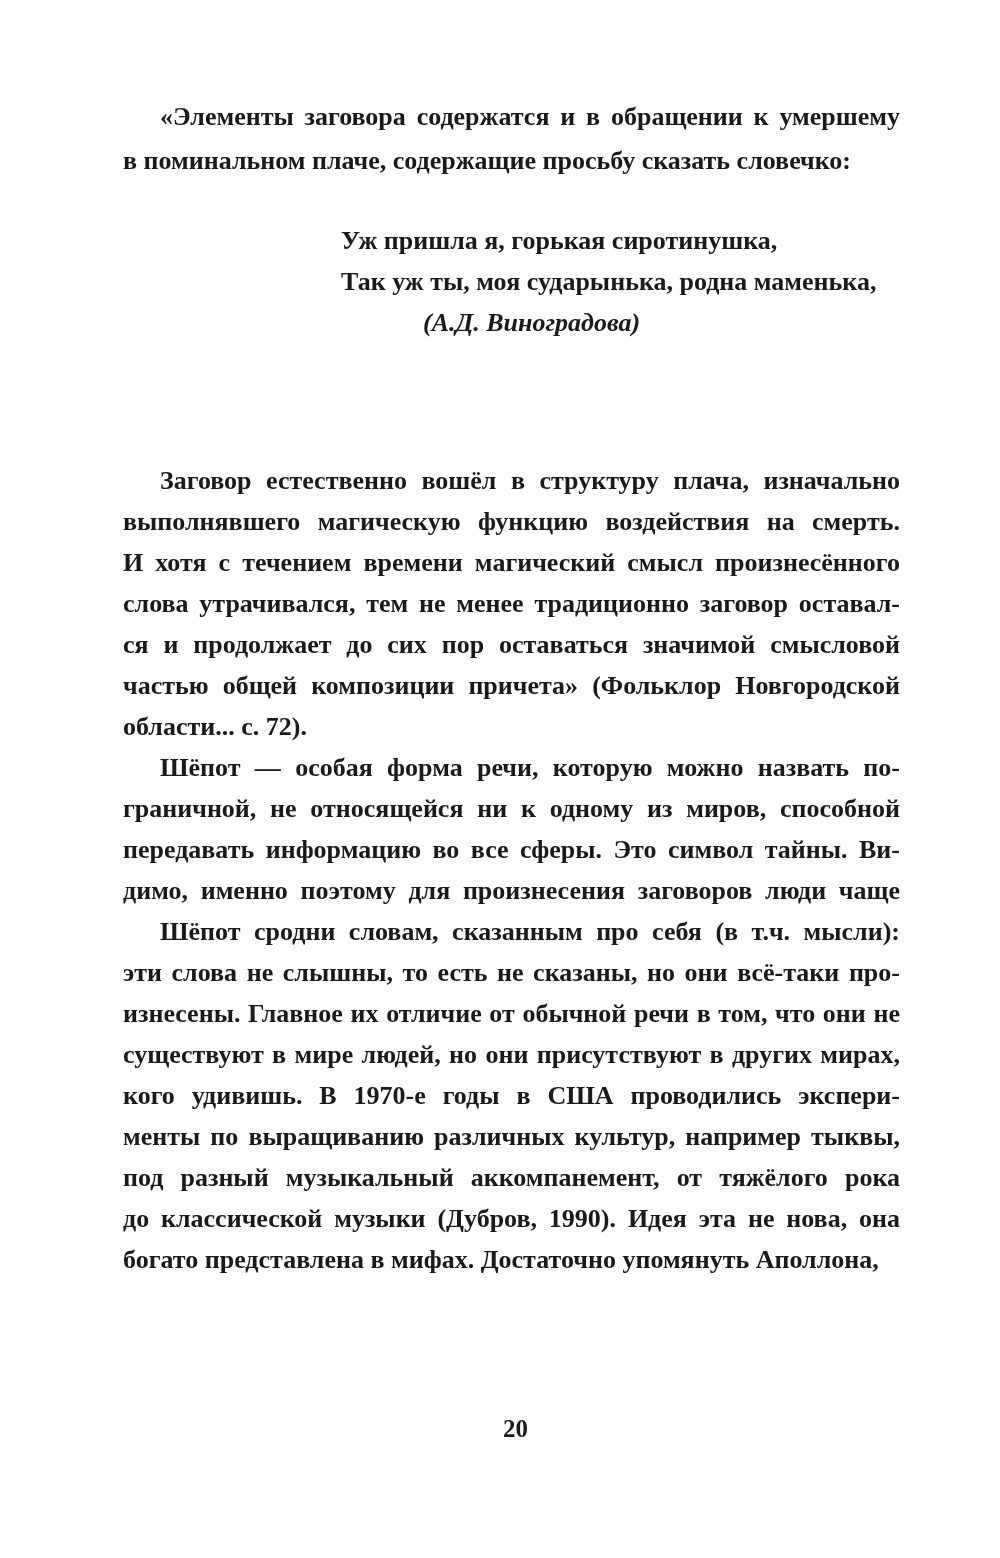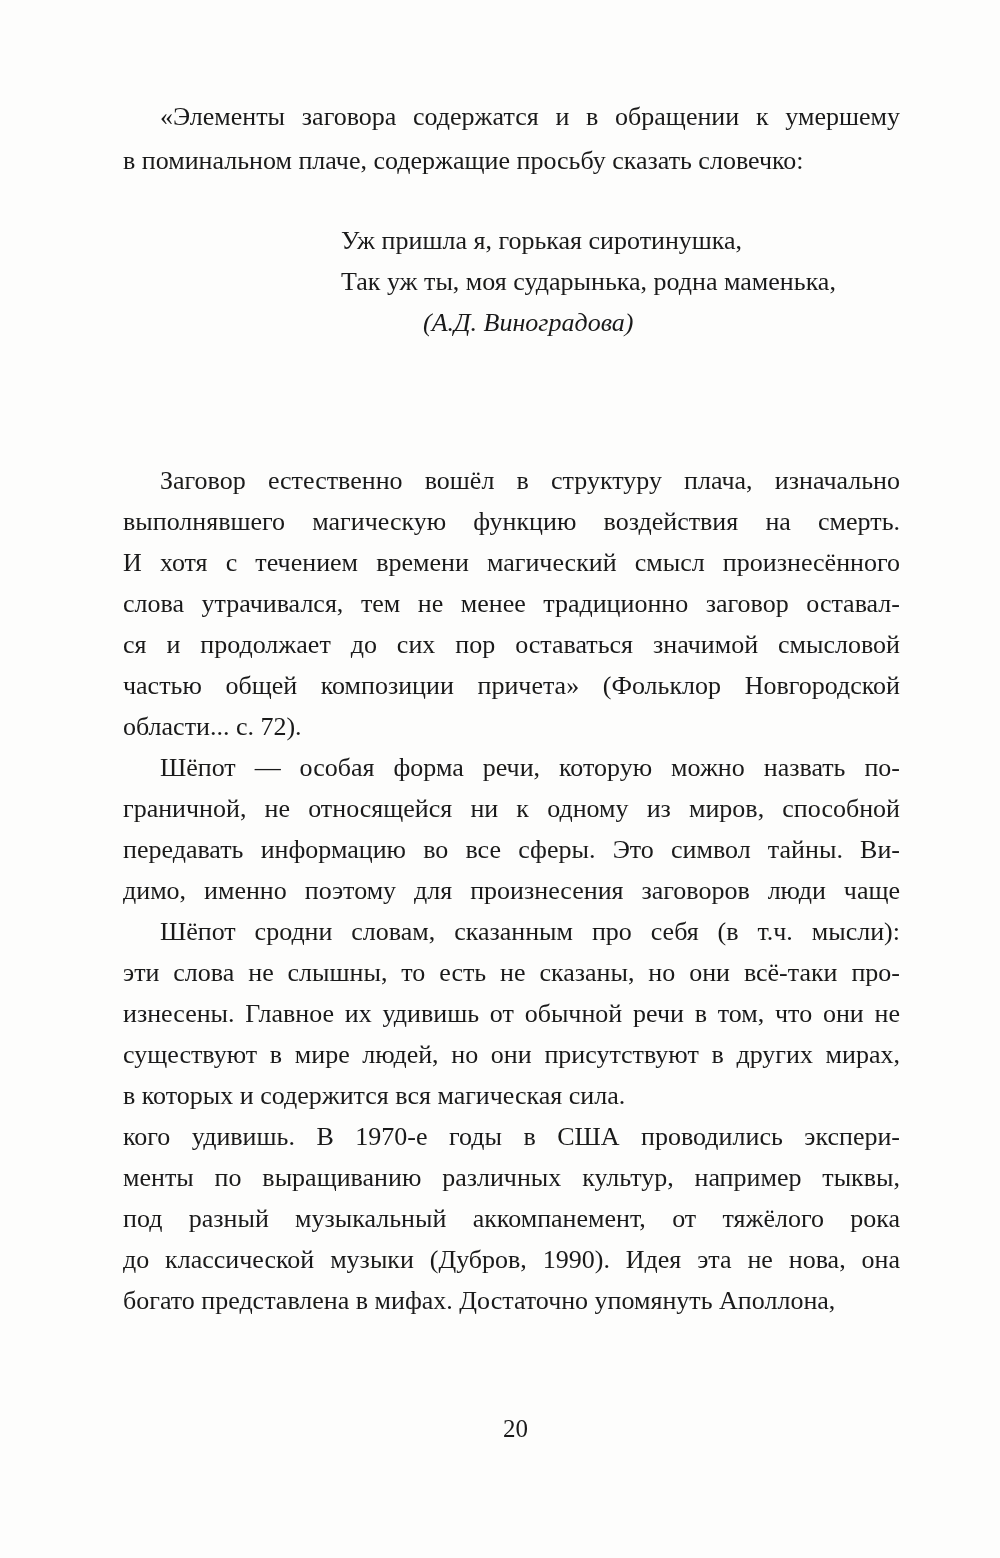--- a/index.html
+++ b/index.html
@@ -7,20 +7,21 @@
     width: 1000px; height: 1558px;
     background: #ffffff;
     font-family: "Liberation Serif", serif;
   }
   .page {
     position: relative;
     width: 1000px; height: 1558px;
     background: #fdfdfc;
     color: #1a1a1a;
     overflow: hidden;
+    font-weight: bold;
   }
   .intro {
     position: absolute;
     left: 123px; top: 95px; width: 777px;
     font-size: 26px; line-height: 44px;
   }
   .line { text-align: justify; }
   .line.j { text-align-last: justify; }
   .line.indent { text-indent: 37px; }
   .verse {
@@ -77,23 +78,22 @@
       </div>
       <div class="para">
         <div class="line j indent">Шёпот — особая форма речи, которую можно назвать по-</div>
         <div class="line j">граничной, не относящейся ни к одному из миров, способной</div>
         <div class="line j">передавать информацию во все сферы. Это символ тайны. Ви-</div>
         <div class="line j">димо, именно поэтому для произнесения заговоров люди чаще</div>
       </div>
       <div class="para">
         <div class="line j indent">Шёпот сродни словам, сказанным про себя (в т.ч. мысли):</div>
         <div class="line j">эти слова не слышны, то есть не сказаны, но они всё-таки про-</div>
-        <div class="line j">изнесены. Главное их удивишь от обычной речи в том, что они не</div>
+        <div class="line j">изнесены. Главное их отличие от обычной речи в том, что они не</div>
         <div class="line j">существуют в мире людей, но они присутствуют в других мирах,</div>
-        <div class="line">в которых и содержится вся магическая сила.</div>
       </div>
       <div class="para">
         <div class="line j">кого удивишь. В 1970-е годы в США проводились экспери-</div>
         <div class="line j">менты по выращиванию различных культур, например тыквы,</div>
         <div class="line j">под разный музыкальный аккомпанемент, от тяжёлого рока</div>
         <div class="line j">до классической музыки (Дубров, 1990). Идея эта не нова, она</div>
         <div class="line">богато представлена в мифах. Достаточно упомянуть Аполлона,</div>
       </div>
     </div>
 

